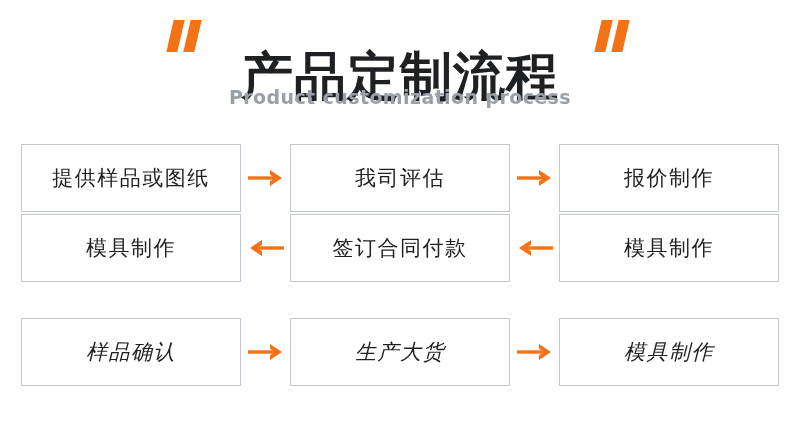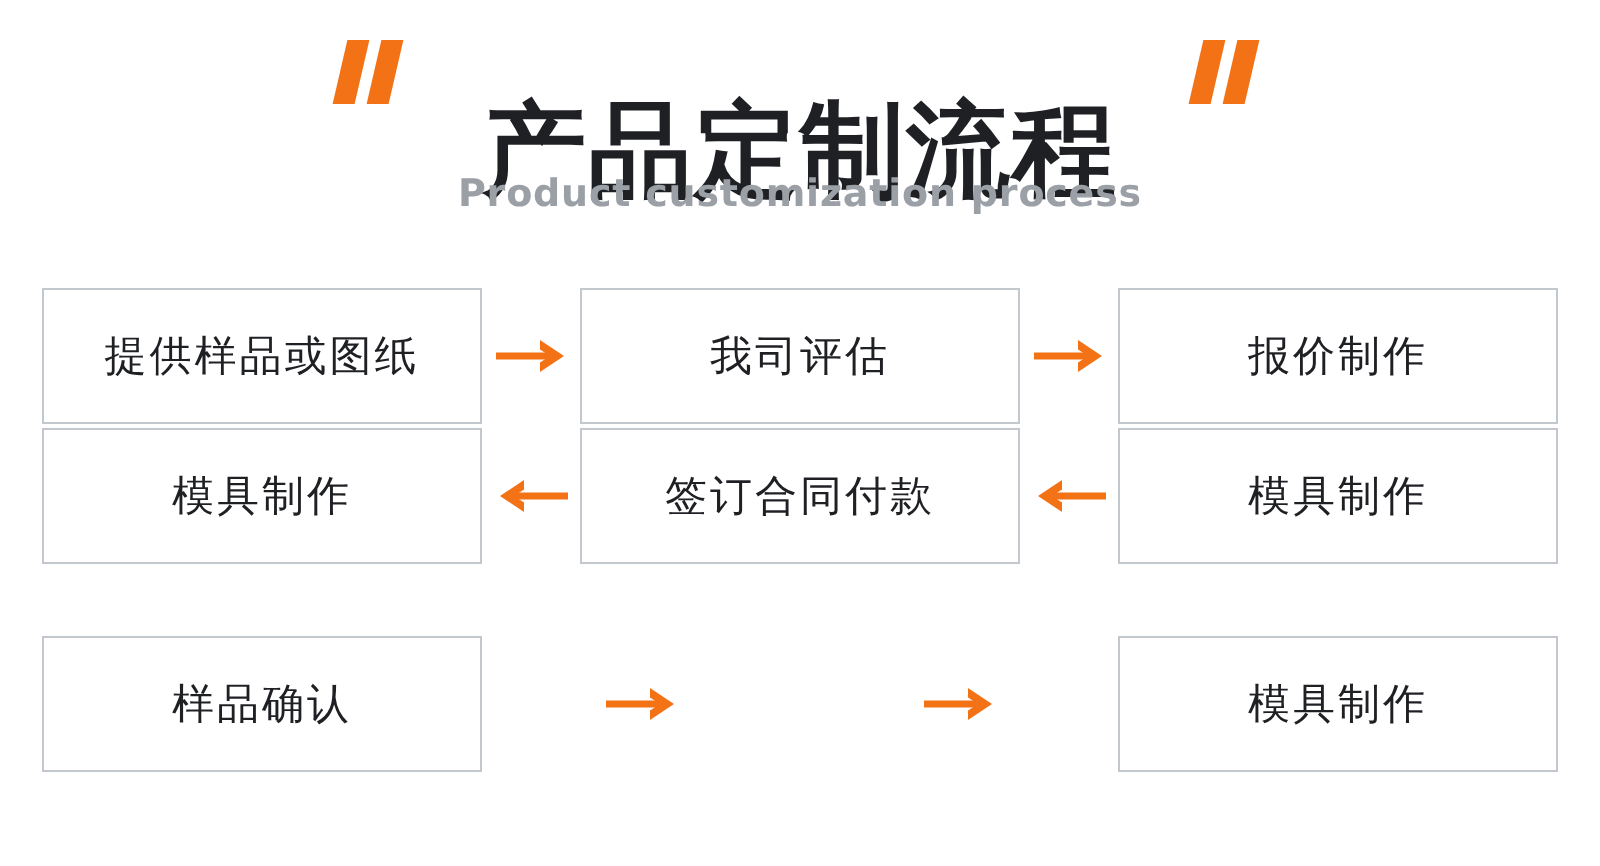--- a/index.html
+++ b/index.html
@@ -90,21 +90,21 @@
   .flow-row {
     position: absolute;
     left: 21px;
     width: 758px;
     height: 68px;
     display: flex;
     align-items: center;
   }
   .flow-row.r0 { top: 14px; }
   .flow-row.r1 { top: 84px; }
-  .flow-row.r2 { top: 188px; }
+  .flow-row.r2 { top: 188px; font-style: italic; }
 
   .node {
     box-sizing: border-box;
     width: 220px;
     height: 68px;
     border: 1px solid #c3c8ce;
     background: #ffffff;
     display: flex;
     align-items: center;
     justify-content: center;
@@ -204,20 +204,23 @@
     <div class="flow-row r2">
       <div class="node">
         <span class="node-label">样品确认</span>
       </div>
       <div class="arrow">
         <svg width="40" height="24" viewBox="0 0 40 24" aria-hidden="true">
           <path d="M2 12 H30" stroke="#f47216" stroke-width="3.4" fill="none" stroke-linecap="butt"></path>
           <path d="M24 4 L36 12 L24 20 L24 15.2 L29 12 L24 8.8 Z" fill="#f47216"></path>
         </svg>
       </div>
+      <div class="node">
+        <span class="node-label">生产大货</span>
+      </div>
       <div class="arrow">
         <svg width="40" height="24" viewBox="0 0 40 24" aria-hidden="true">
           <path d="M2 12 H30" stroke="#f47216" stroke-width="3.4" fill="none" stroke-linecap="butt"></path>
           <path d="M24 4 L36 12 L24 20 L24 15.2 L29 12 L24 8.8 Z" fill="#f47216"></path>
         </svg>
       </div>
       <div class="node">
         <span class="node-label">模具制作</span>
       </div>
     </div>

